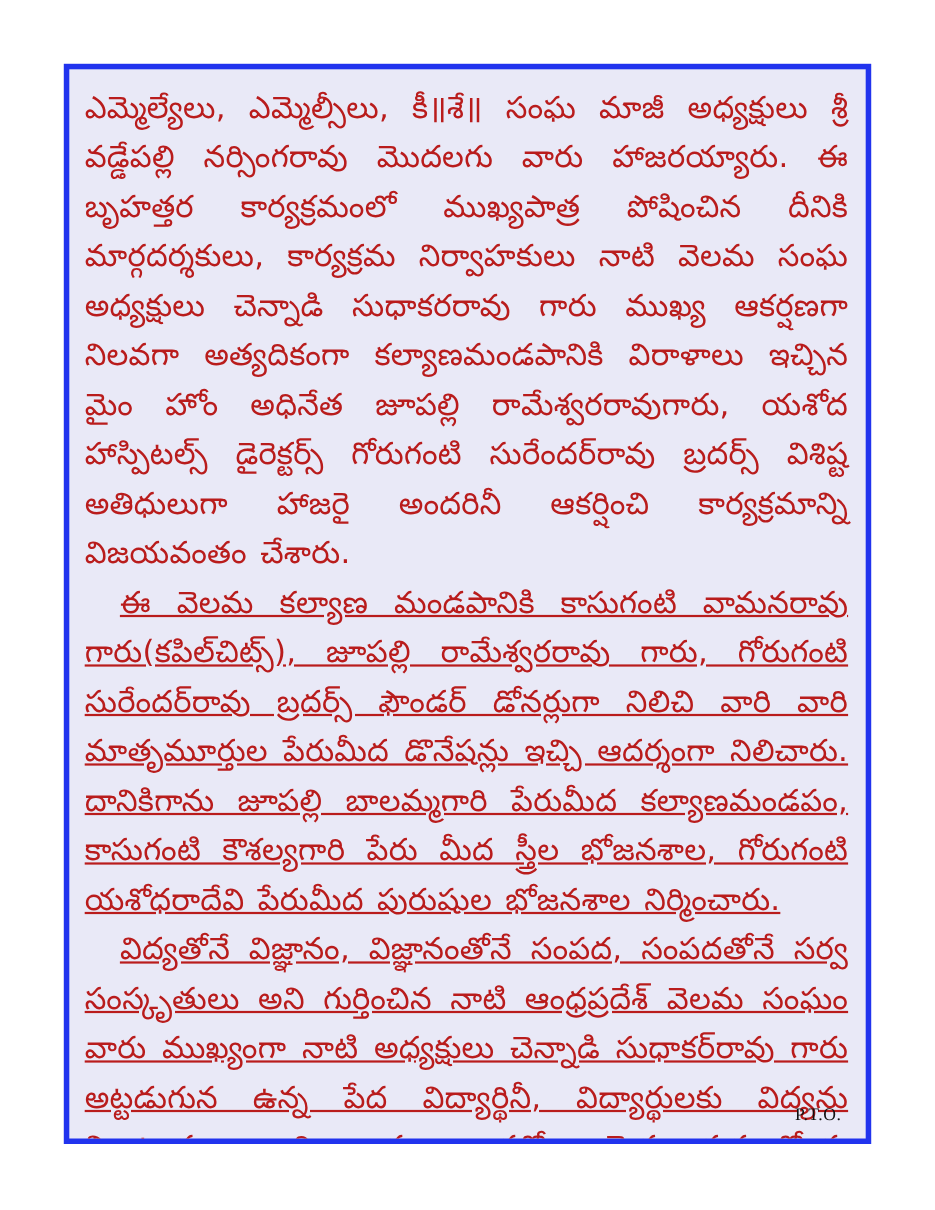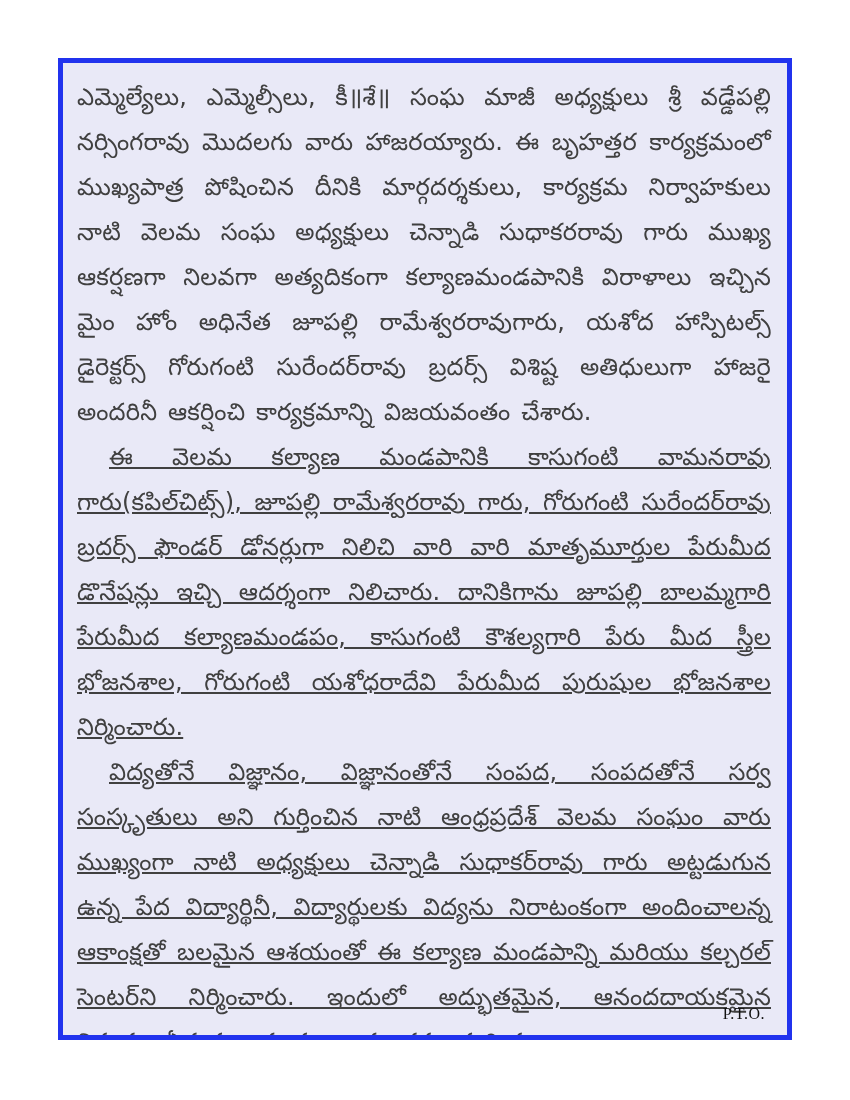--- a/index.html
+++ b/index.html
@@ -19,23 +19,23 @@
     height: 982px;
     box-sizing: border-box;
     border: 5px solid #2133ee;
     background: #e9e9f7;
     padding: 12px 16px 0 14px;
     overflow: hidden;
   }
   .doc-text p {
     margin: 0;
     padding: 0;
-    font-size: 24px;
+    font-size: 28px;
     line-height: 45px;
-    color: #404040;
+    color: #b91c1c;
     text-align: justify;
     word-spacing: 3px;
     letter-spacing: 0.2px;
   }
   .doc-text p.indent {
     text-indent: 32px;
     text-decoration: underline;
   }
   .footer {
     position: absolute;

